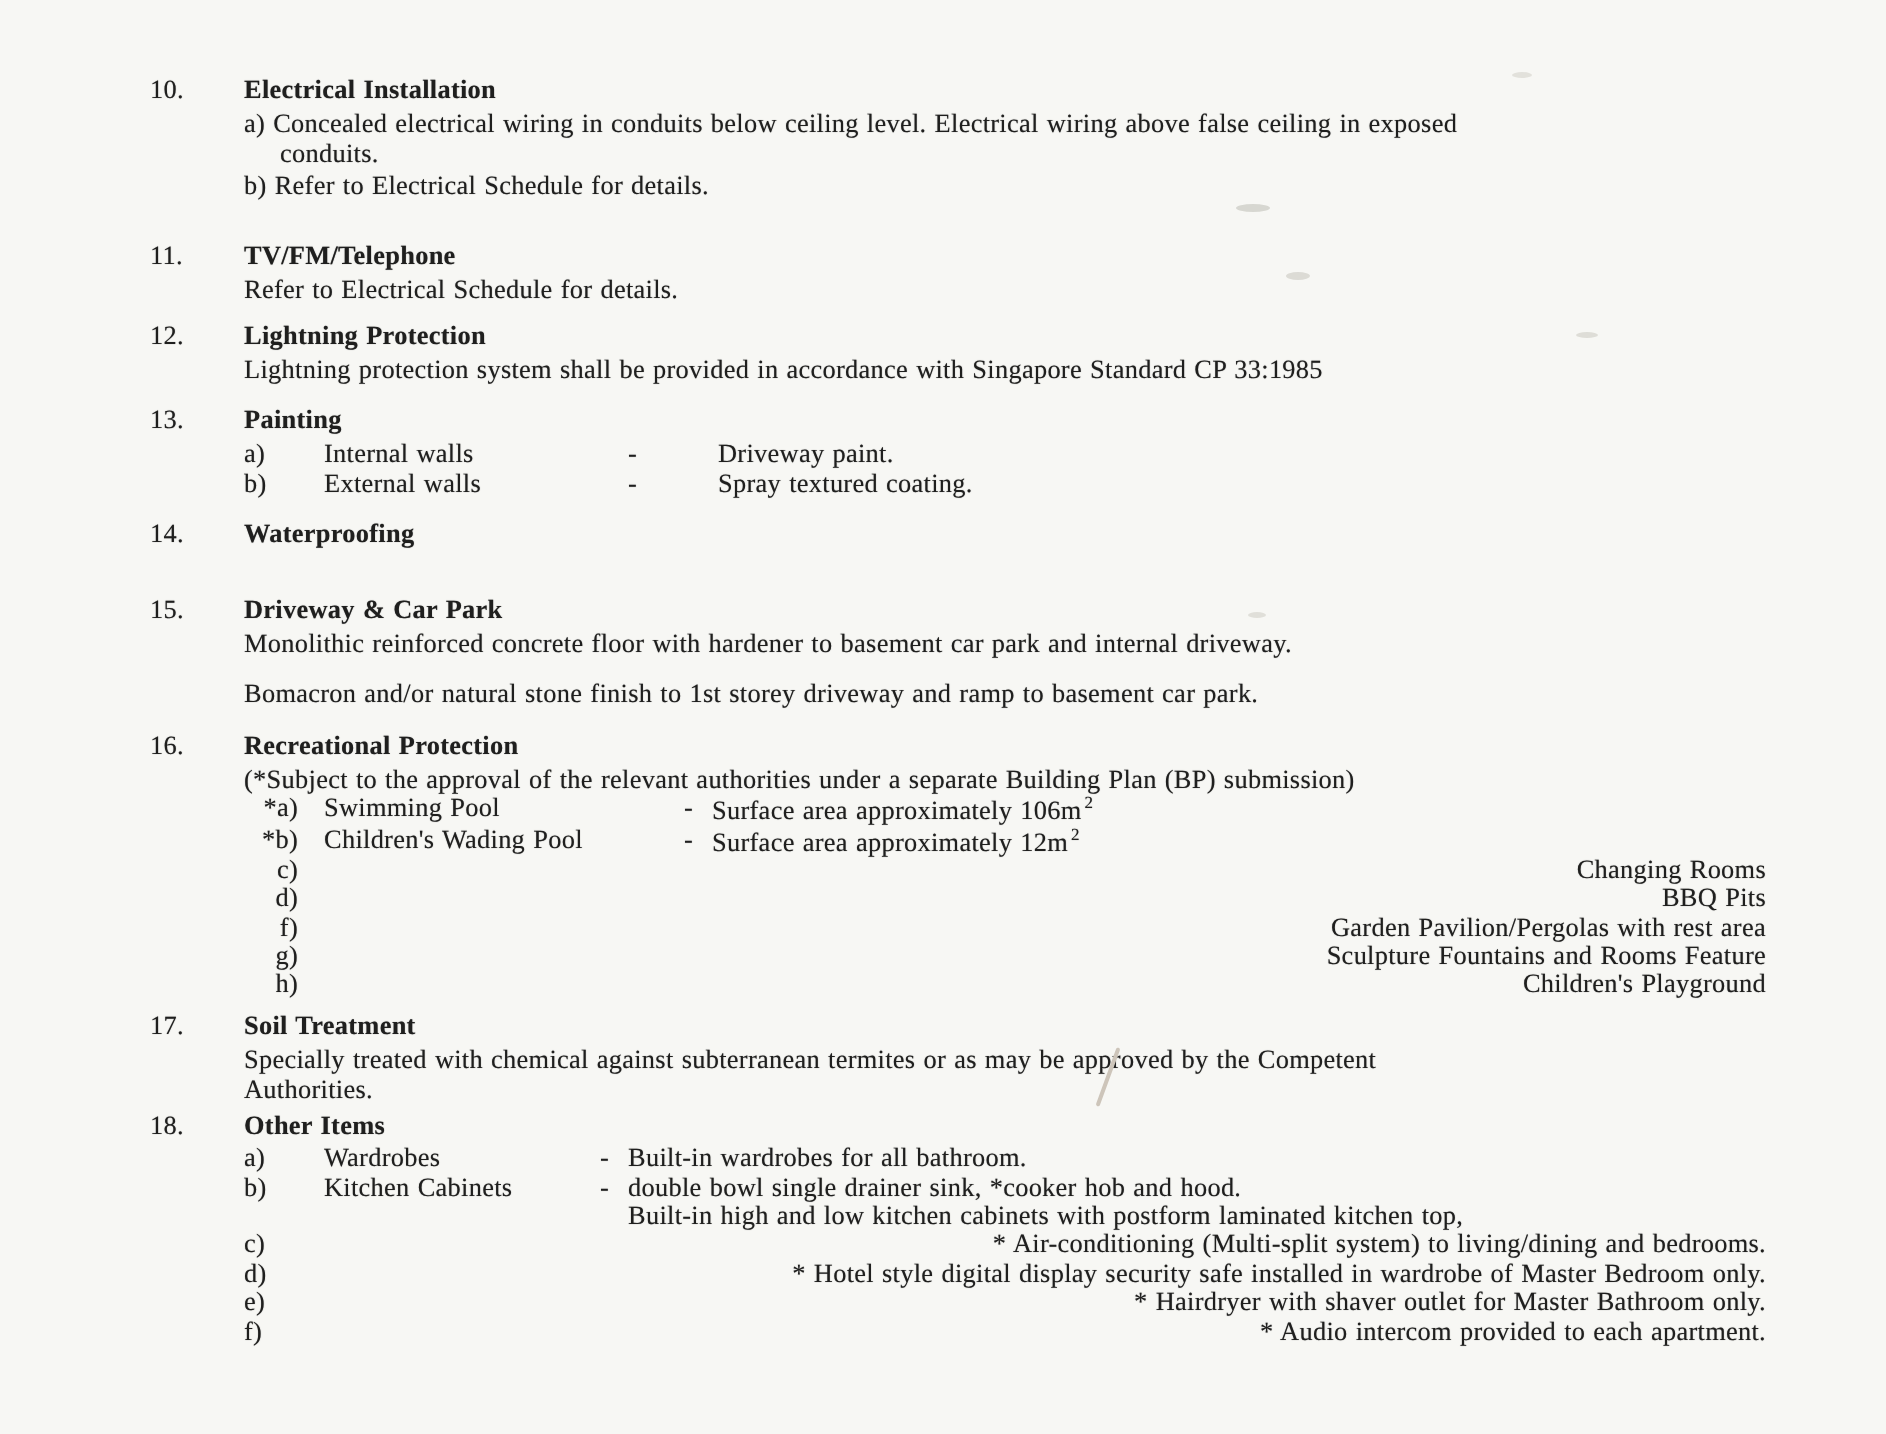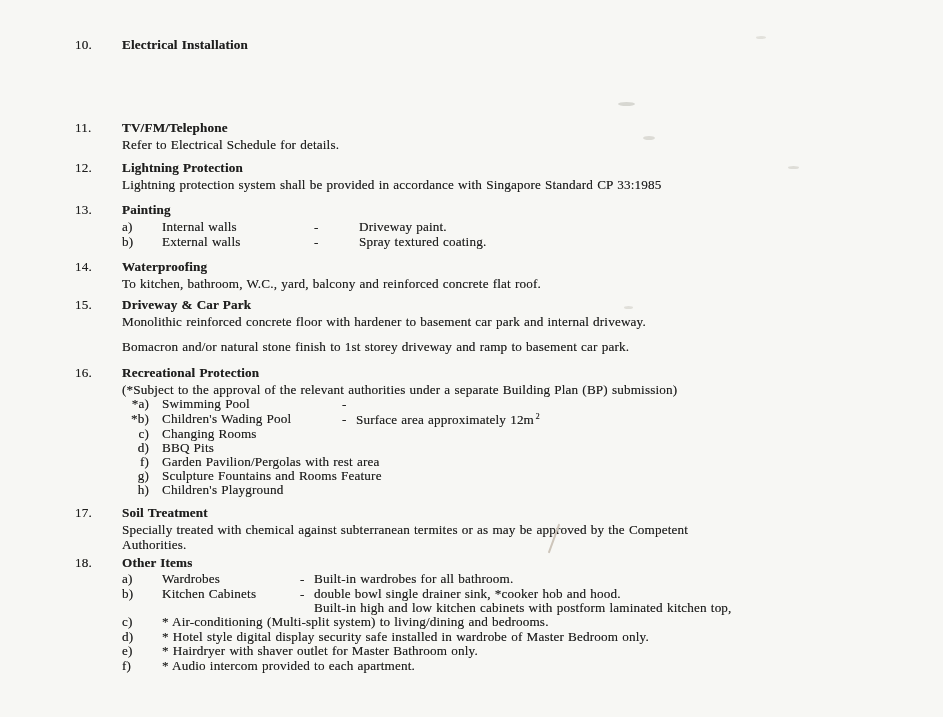--- a/index.html
+++ b/index.html
@@ -19,21 +19,21 @@
   .num { }
   .title { font-weight:bold; font-size:13.2px; line-height:15.2px; display:inline; }
   .body { margin-left:47px; }
   .cont-indent { padding-left:18px; }
   .para2 { margin-top:10px; }
   .row { display:grid; }
   .s13g .row { grid-template-columns:40px 152px 45px 1fr; }
   .s16g .row { grid-template-columns:40px 180px 14px 1fr; line-height:14.1px; }
   .s18g .row { grid-template-columns:40px 138px 14px 1fr; line-height:14.4px; }
   .s16g .lbl { text-align:right; padding-right:13px; }
-  .span-rest { grid-column:2 / -1; }
+  .span-rest { grid-column:2 / -1;text-align:right; }
   sup.sq { font-size:8.5px; line-height:1; vertical-align:super; margin-left:1.5px; letter-spacing:0; }
   
   .artifact { position:absolute; pointer-events:none; }
   .smudge { border-radius:50%; }
   .a1 { left:618px; top:102px; width:17px; height:4px; background:#d7d7d1; }
   .a2 { left:643px; top:136px; width:12px; height:4px; background:#dcdbd5; }
   .a3 { left:553px; top:523px; width:2px; height:31px; background:#cdc5ba; transform:rotate(20deg); border-radius:2px; }
   .a4 { left:788px; top:166px; width:11px; height:3px; background:#deddd7; }
   .a5 { left:624px; top:306px; width:9px; height:3px; background:#e0dfd9; }
   .a6 { left:756px; top:36px; width:10px; height:3px; background:#e2e1db; }
@@ -41,20 +41,25 @@
 </head>
 <body>
 
 <div class="page">
 
   <section class="sec" style="top:37px">
     <div class="sec-head">
       <span class="num">10.</span>
       <span class="title">Electrical Installation</span>
     </div>
+    <div class="body">
+      <div>a) Concealed electrical wiring in conduits below ceiling level. Electrical wiring above false ceiling in exposed</div>
+      <div class="cont-indent">conduits.</div>
+      <div>b) Refer to Electrical Schedule for details.</div>
+    </div>
   </section>
 
   <section class="sec" style="top:120px">
     <div class="sec-head">
       <span class="num">11.</span>
       <span class="title">TV/FM/Telephone</span>
     </div>
     <div class="body">
       <div>Refer to Electrical Schedule for details.</div>
     </div>
@@ -88,23 +93,20 @@
         <span class="dash">-</span>
         <span class="dsc">Spray textured coating.</span>
       </div>
     </div>
   </section>
 
   <section class="sec" style="top:259px">
     <div class="sec-head">
       <span class="num">14.</span>
       <span class="title">Waterproofing</span>
-    </div>
-    <div class="body">
-      <div>To kitchen, bathroom, W.C., yard, balcony and reinforced concrete flat roof.</div>
     </div>
   </section>
 
   <section class="sec" style="top:297px">
     <div class="sec-head">
       <span class="num">15.</span>
       <span class="title">Driveway &amp; Car Park</span>
     </div>
     <div class="body">
       <div>Monolithic reinforced concrete floor with hardener to basement car park and internal driveway.</div>
@@ -117,20 +119,21 @@
       <span class="num">16.</span>
       <span class="title">Recreational Protection</span>
     </div>
     <div class="body">
       <div>(*Subject to the approval of the relevant authorities under a separate Building Plan (BP) submission)</div>
       <div class="s16g">
         <div class="row">
           <span class="lbl">*a)</span>
           <span class="nm">Swimming Pool</span>
           <span class="dash">-</span>
+          <span class="dsc"><span>Surface area approximately 106m</span><sup class="sq">2</sup></span>
         </div>
         <div class="row">
           <span class="lbl">*b)</span>
           <span class="nm">Children's Wading Pool</span>
           <span class="dash">-</span>
           <span class="dsc"><span>Surface area approximately 12m</span><sup class="sq">2</sup></span>
         </div>
         <div class="row">
           <span class="lbl">c)</span>
           <span class="span-rest">Changing Rooms</span>

